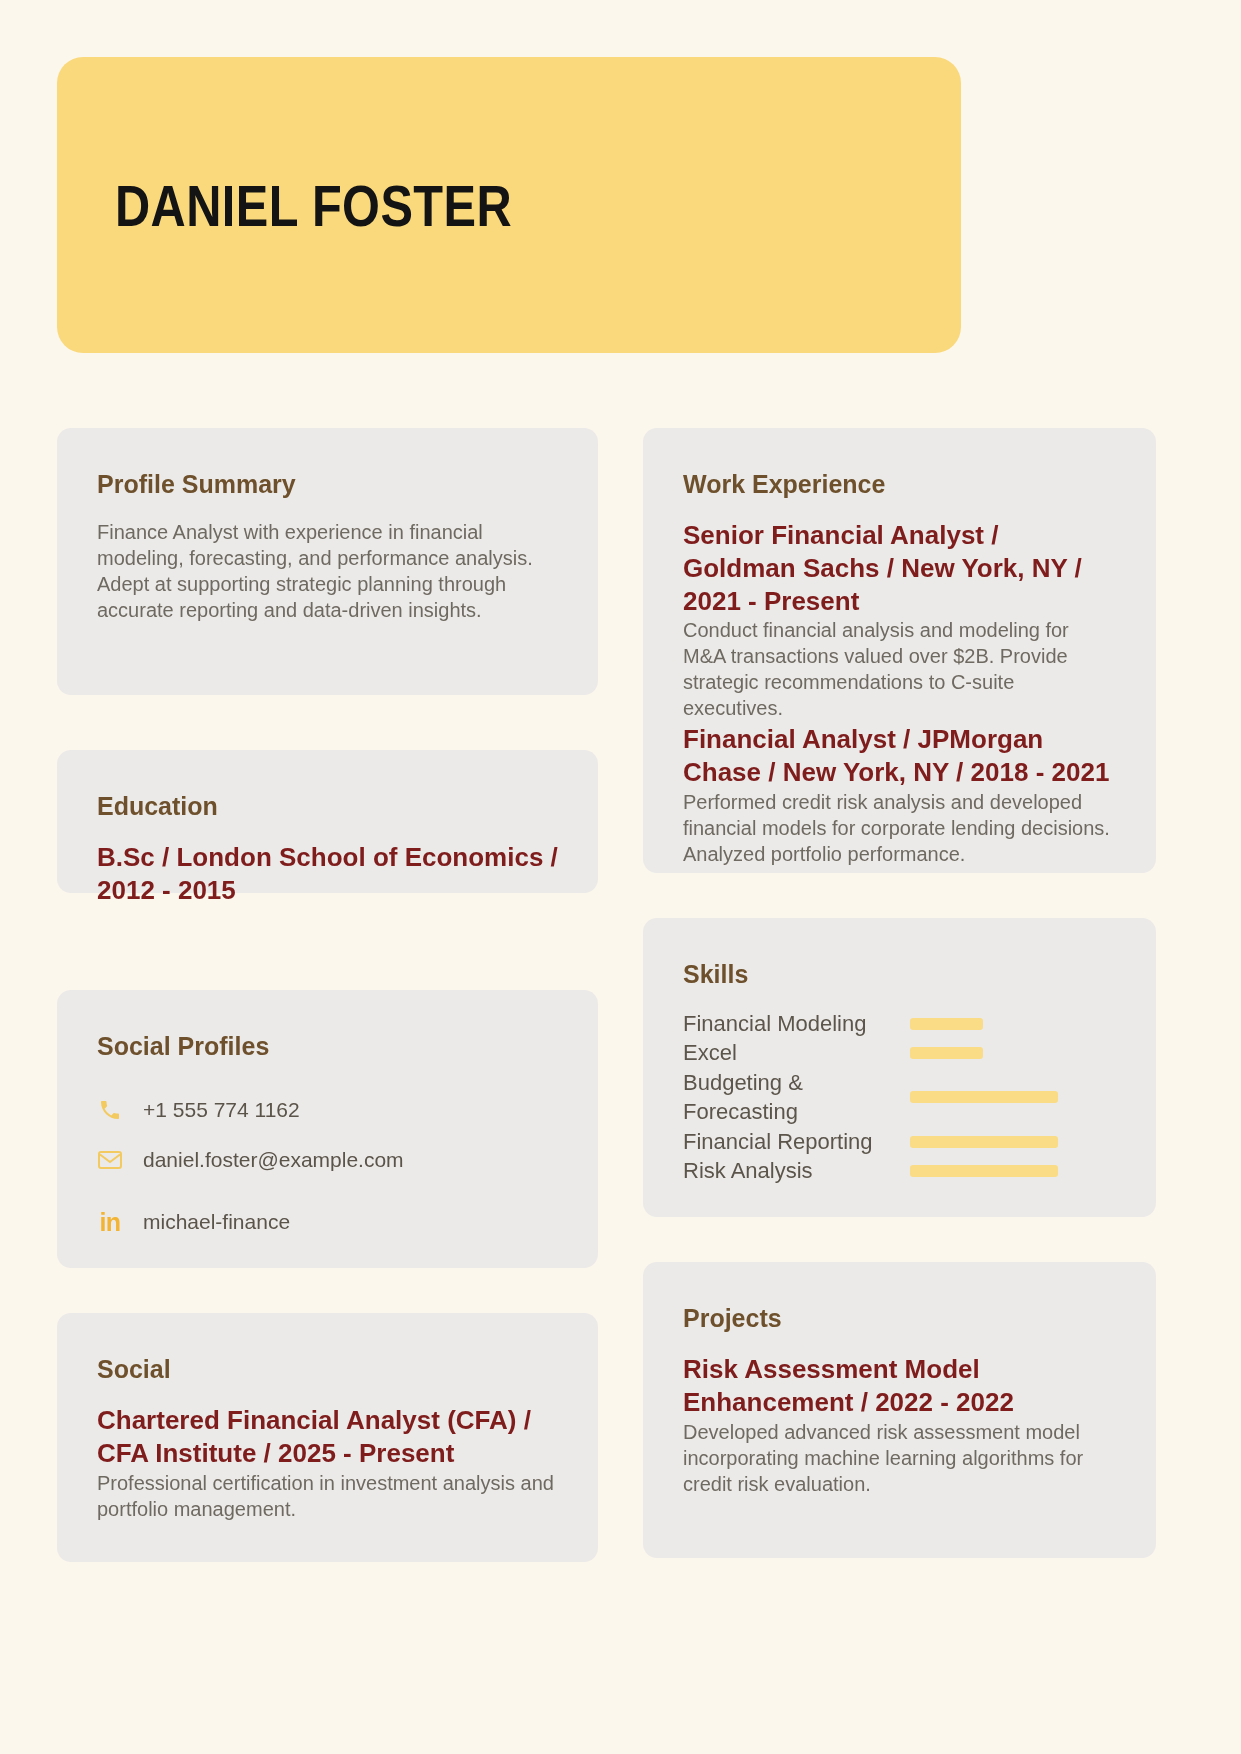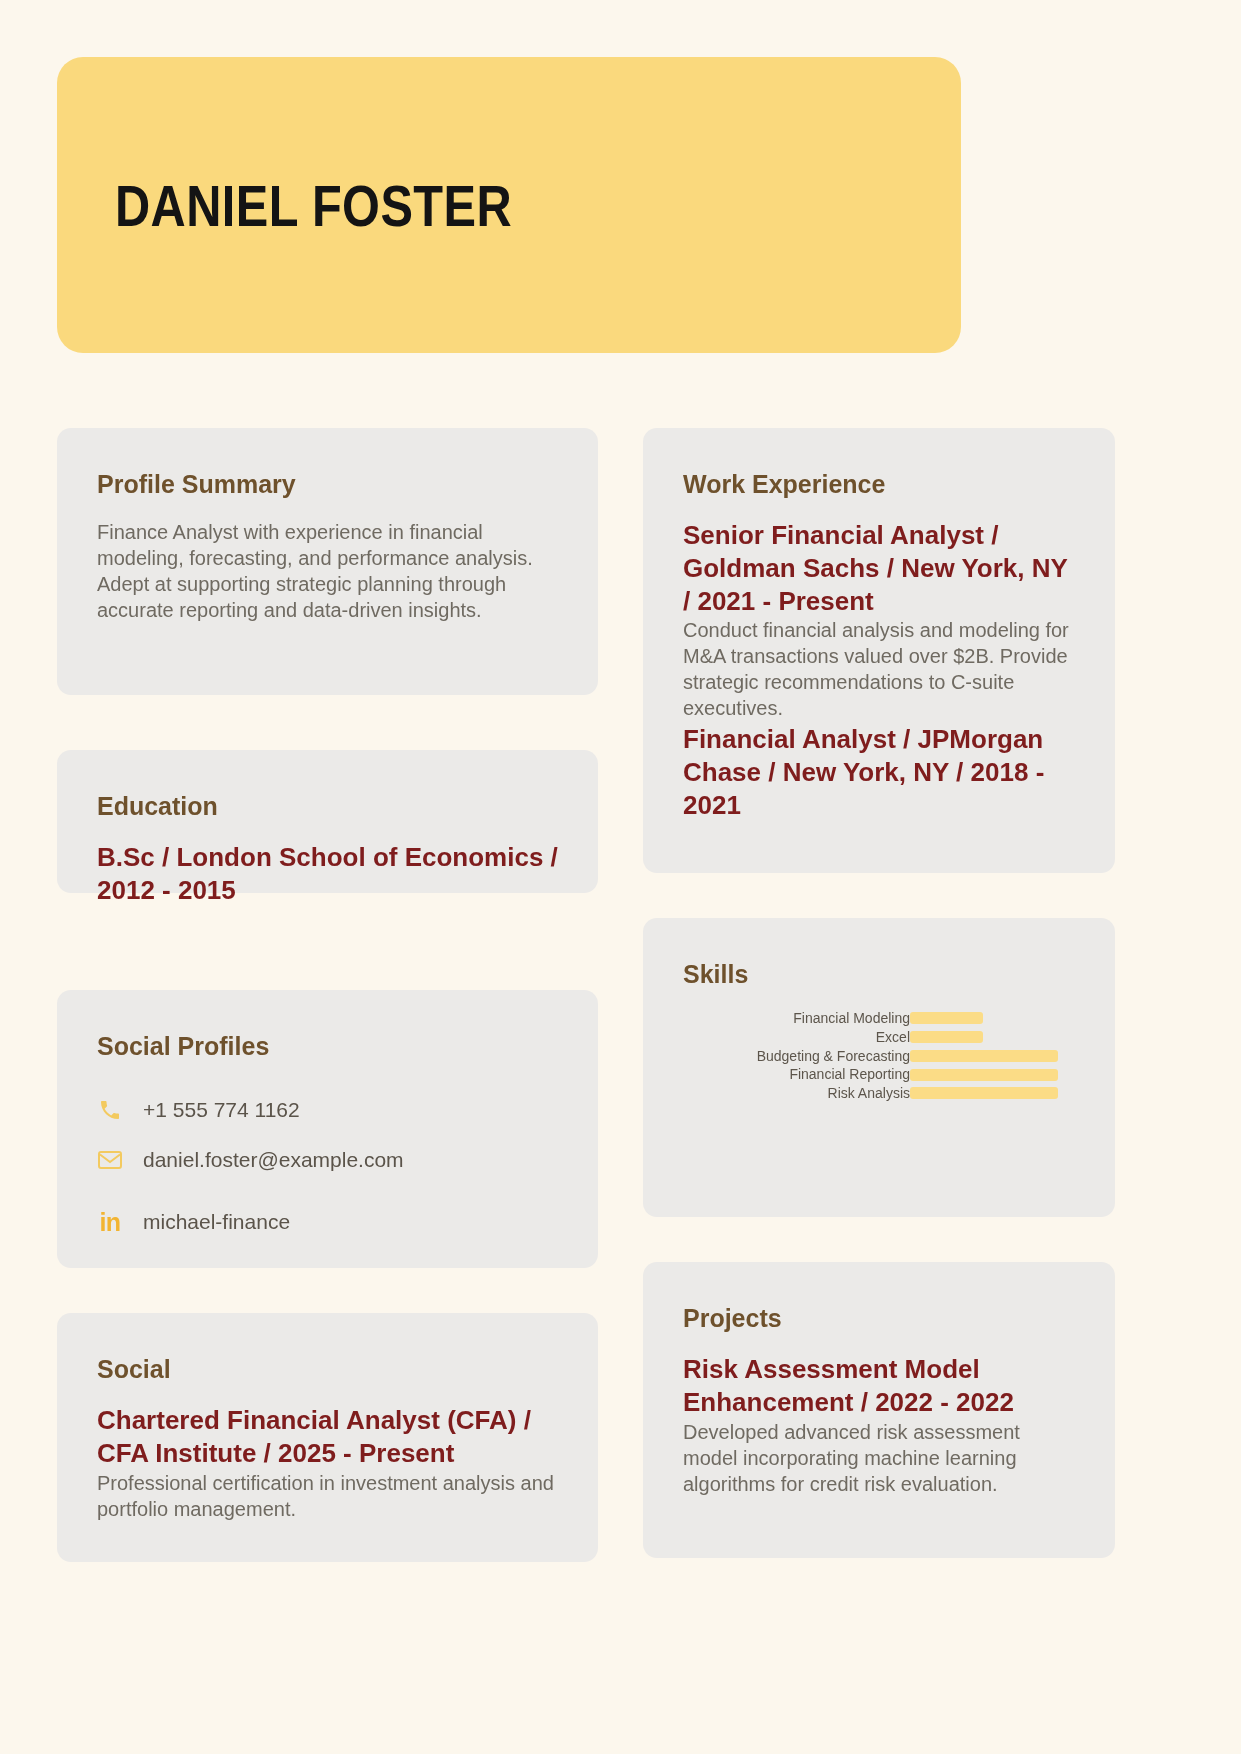--- a/index.html
+++ b/index.html
@@ -35,21 +35,21 @@
     border-radius:14px;
     padding:42px 40px;
     box-sizing:border-box;
   }
   .card h2 {
     margin:0 0 20px 0;
     font-size:25px; font-weight:bold;
     color:#6E512C;
   }
   .col-left  { left:57px;  width:541px; }
-  .col-right { left:643px; width:472px; }
+  .col-right { left:643px; width:513px; }
 
   #card-profile   { top:428px;  height:267px; }
   #card-education { top:750px;  height:143px; }
   #card-social    { top:990px;  height:278px; }
   #card-awards    { top:1313px; height:249px; }
 
   #card-work      { top:428px;  height:445px; }
   #card-skills    { top:918px;  height:299px; }
   #card-projects  { top:1262px; height:296px; }
 
@@ -68,21 +68,21 @@
     font-size:21px; color:#5B544A;
     margin-bottom:24px;
   }
   .contact-row:first-of-type { margin-top:36px; }
   .contact-row.linkedin { margin-top:36px; margin-bottom:0;align-items:center; }
   .c-icon { width:26px; height:26px; display:inline-flex; align-items:center; justify-content:center; flex:0 0 26px; }
   .li-glyph { font-weight:bold; font-size:25px; color:#F2B432; letter-spacing:-0.5px; }
 
   
   .skill-row { display:flex; align-items:center; }
-  .skill-label { width:227px; font-size:14px; line-height:1.34; color:#5C554B;text-align:right; }
+  .skill-label { width:227px; font-size:22px; line-height:1.34; color:#5C554B; }
   .skill-bar { height:12px; border-radius:3px; background:#FBDC86; flex:0 0 auto; }
   .bar-short { width:73px; }
   .bar-long  { width:148px; }
 
   .work-entry p { margin:0; }
   .gap8 { height:2px; }
 </style>
 </head>
 <body>
 
@@ -139,20 +139,21 @@
 <div class="card col-right" id="card-work">
   <h2>Work Experience</h2>
 
   <div class="work-entry">
     <p class="entry-title">Senior Financial Analyst / Goldman Sachs / New York, NY / 2021 - Present</p>
     <p class="body-text">Conduct financial analysis and modeling for M&amp;A transactions valued over $2B. Provide strategic recommendations to C-suite executives.</p>
   </div>
   <div class="gap8"></div>
   <div class="work-entry">
     <p class="entry-title">Financial Analyst / JPMorgan Chase / New York, NY / 2018 - 2021</p>
+    <p class="body-text">Performed credit risk analysis and developed financial models for corporate lending decisions. Analyzed portfolio performance.</p>
   </div>
 </div>
 
 <div class="card col-right" id="card-skills">
   <h2>Skills</h2>
 
   <div class="skill-row">
     <span class="skill-label">Financial Modeling</span>
     <span class="skill-bar bar-short"></span>
   </div>

